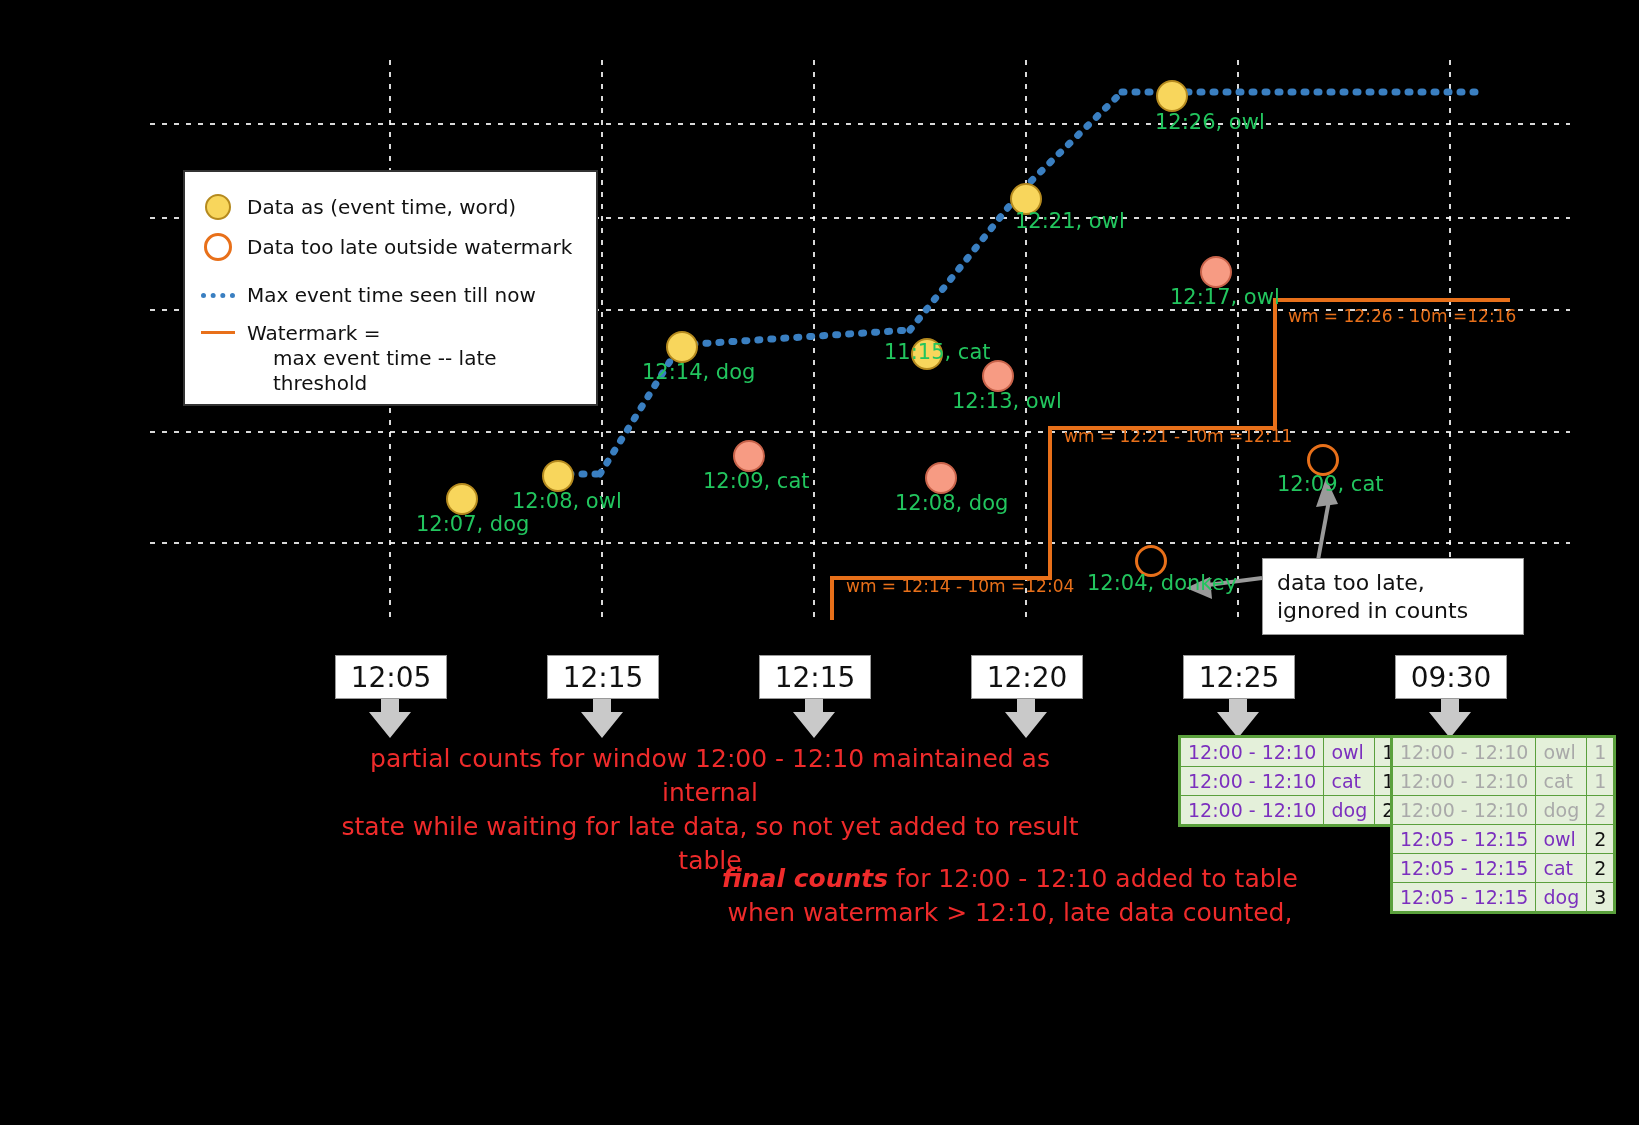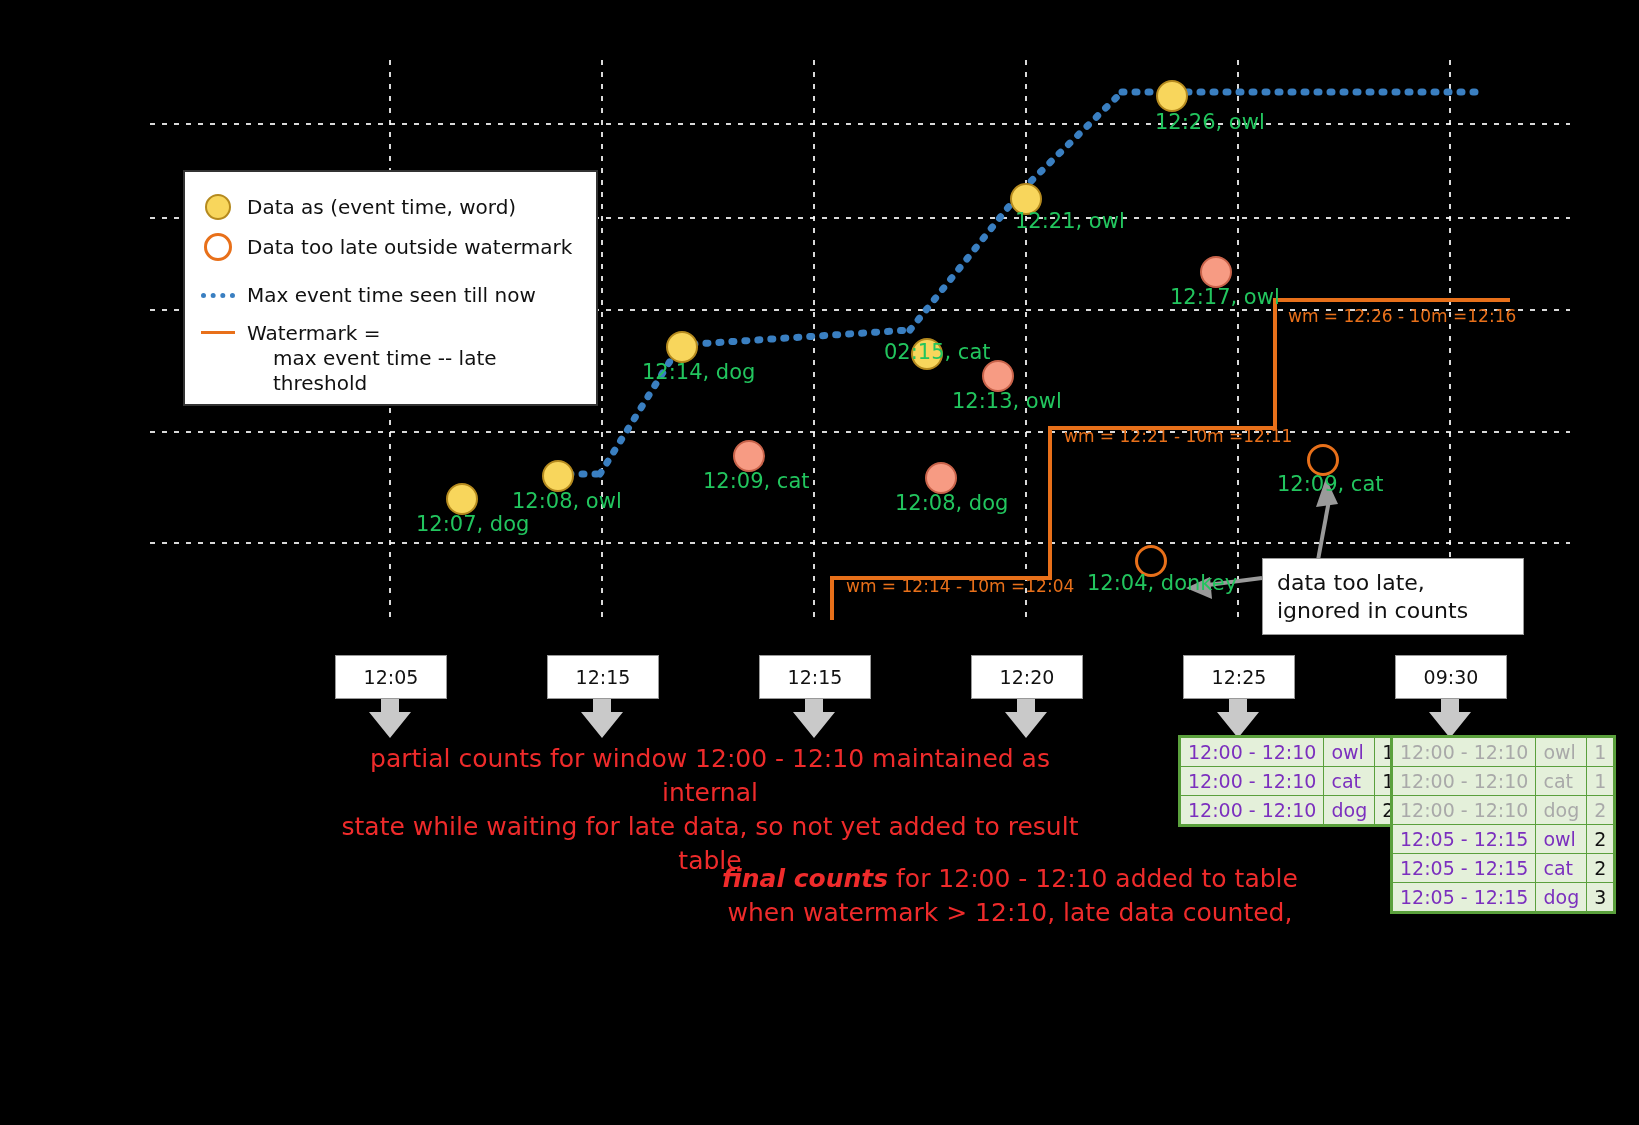--- a/index.html
+++ b/index.html
@@ -24,21 +24,21 @@
   .sw-dot.salmon{background:#f79b83;border:2px solid #c9634a;}
   .sw-dot.hollow{background:#fff;border:3px solid #e8701a;}
   .sw-dash{width:34px;height:0;border-top:5px dotted #3a7fc1;}
   .sw-line{width:34px;height:0;border-top:3px solid #e8701a;}
   .legend-text{font-size:20px;color:#111;margin-left:12px;line-height:1.25;}
   .legend-text .indent{display:block;padding-left:26px;}
 
   .wm-label{position:absolute;color:#e8701a;font-size:17px;white-space:nowrap;background:transparent;}
 
   .axis-chip{position:absolute;background:#fff;border:1px solid #999;
-             color:#111;font-size:19px;width:110px;height:42px;
+             color:#111;font-size:28px;width:110px;height:42px;
              display:flex;align-items:center;justify-content:center;}
 
   .callout{position:absolute;background:#fff;border:1px solid #999;
            color:#111;font-size:22px;padding:10px 14px;line-height:1.25;}
 
   .note-red{position:absolute;color:#ef2b2b;font-size:25px;text-align:center;line-height:1.36;}
   .note-red .ital{font-style:italic;font-weight:bold;}
 
   table.counts{position:absolute;border-collapse:collapse;background:#e4f0da;
                border:3px solid #5aa03c;}
@@ -140,21 +140,21 @@
   <div class="dot salmon" style="left:733px;top:440px;width:28px;height:28px;"></div>
   <div class="dot-label" style="left:703px;top:469px;">12:09, cat</div>
 
   <div class="dot yellow" style="left:666px;top:331px;width:28px;height:28px;"></div>
   <div class="dot-label" style="left:642px;top:360px;">12:14, dog</div>
 
   <div class="dot salmon" style="left:925px;top:462px;width:28px;height:28px;"></div>
   <div class="dot-label" style="left:895px;top:491px;">12:08, dog</div>
 
   <div class="dot yellow" style="left:911px;top:338px;width:28px;height:28px;"></div>
-  <div class="dot-label" style="left:884px;top:340px;">02:15, cat</div>
+  <div class="dot-label" style="left:884px;top:340px;">11:15, cat</div>
 
   <div class="dot salmon" style="left:982px;top:360px;width:28px;height:28px;"></div>
   <div class="dot-label" style="left:952px;top:389px;">12:13, owl</div>
 
   <div class="dot hollow" style="left:1135px;top:545px;width:26px;height:26px;"></div>
   <div class="dot-label" style="left:1087px;top:571px;">12:04, donkey</div>
 
   <div class="dot yellow" style="left:1010px;top:183px;width:28px;height:28px;"></div>
   <div class="dot-label" style="left:1015px;top:209px;">12:21, owl</div>
 

